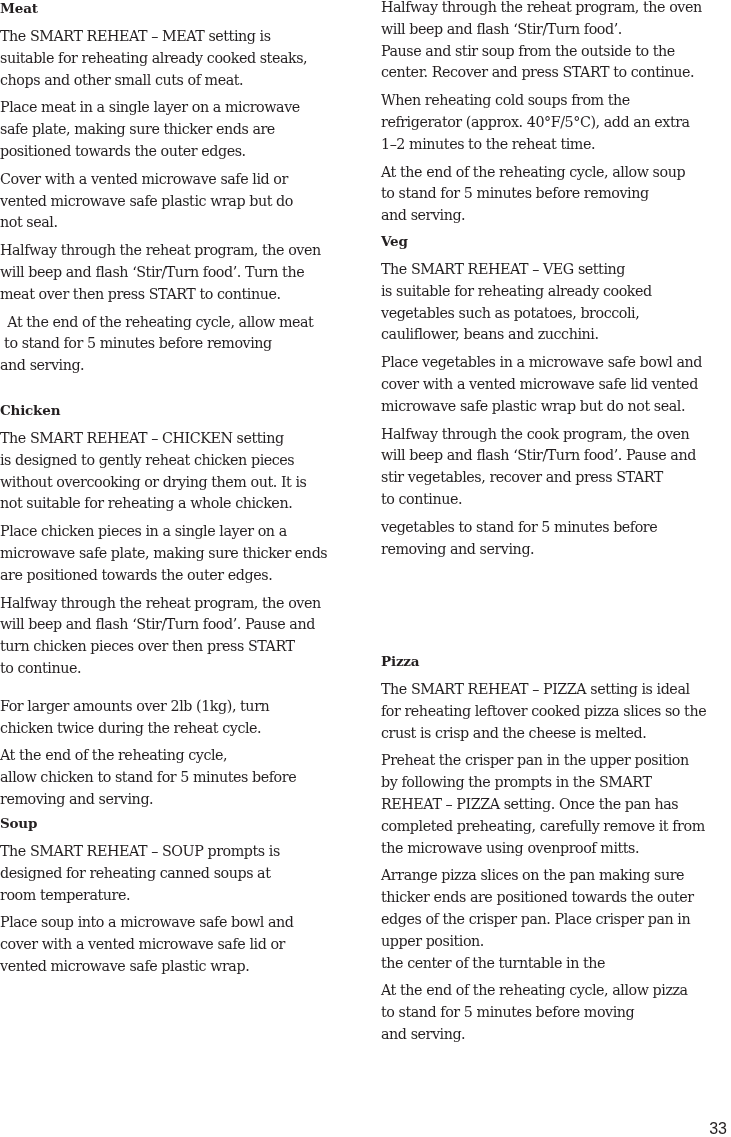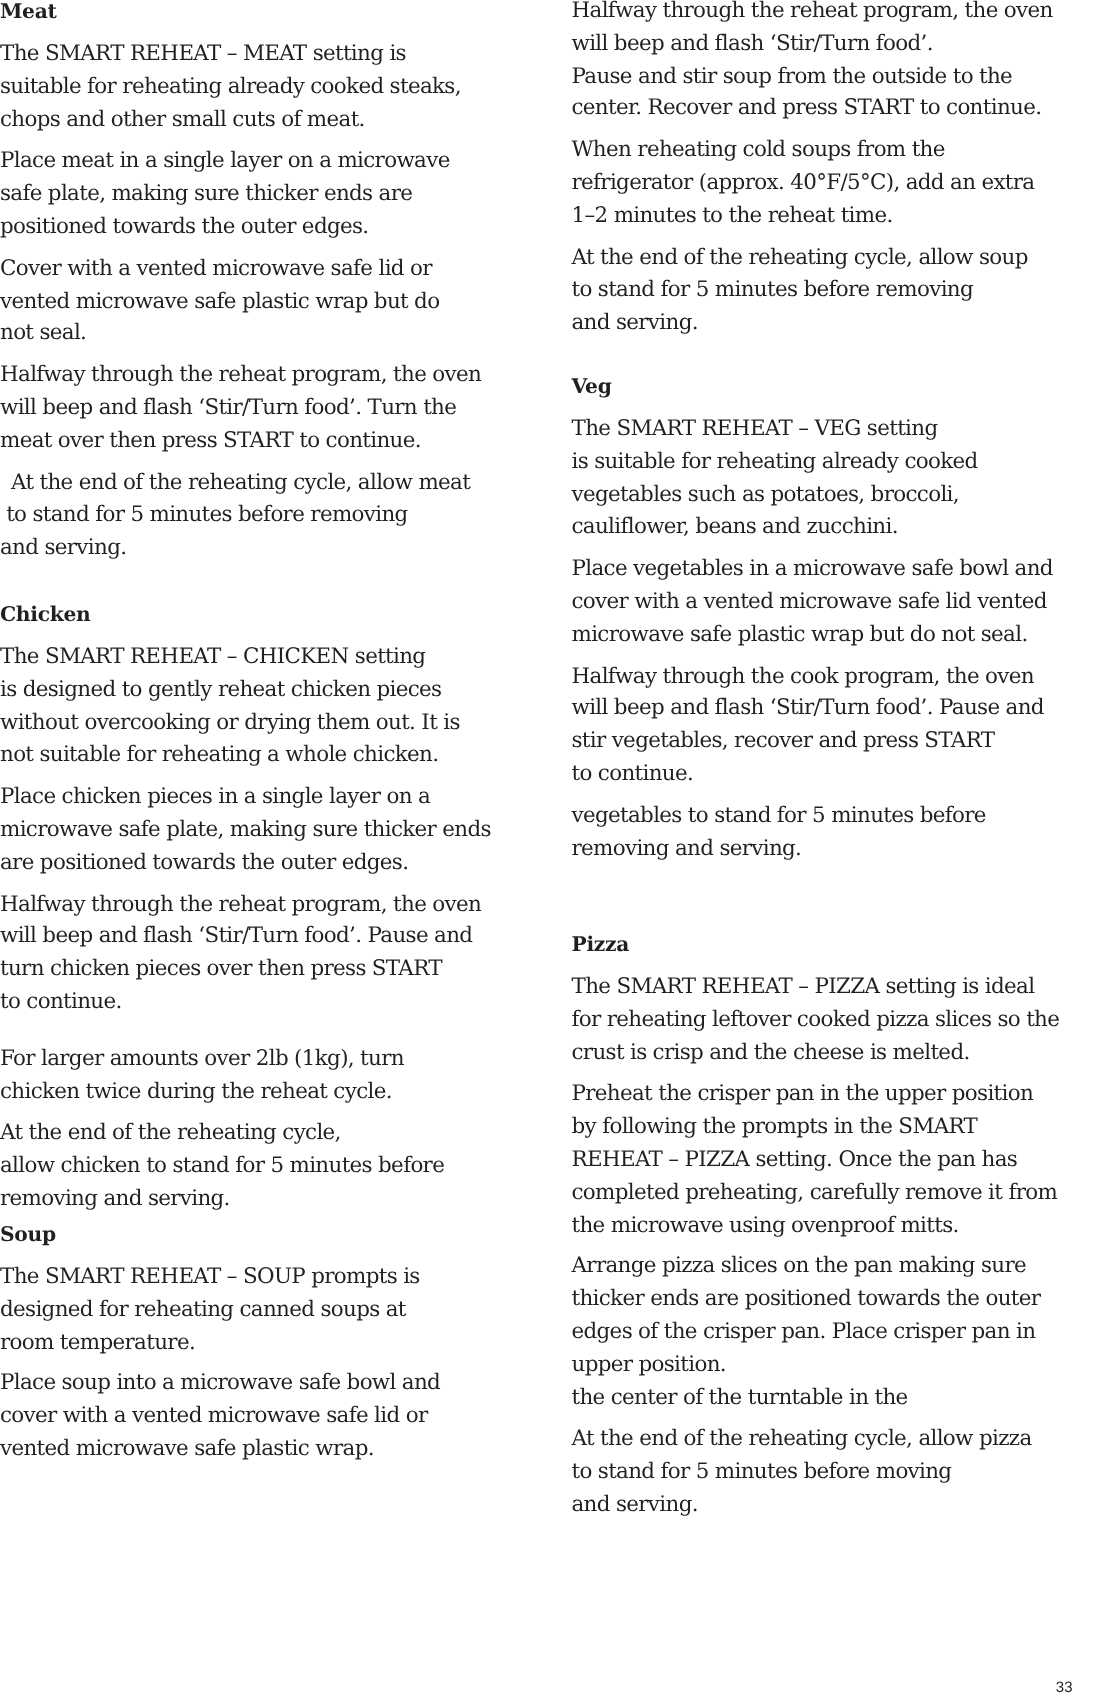--- a/index.html
+++ b/index.html
@@ -4,22 +4,22 @@
 <style>
   html, body { margin: 0; padding: 0; background: #ffffff; }
   body { width: 731px; height: 1137px; position: relative; overflow: hidden;
          font-family: "DejaVu Serif", "Liberation Serif", serif; color: #231f20; }
   .col { position: absolute; top: 0; }
   .col.left { left: 0; width: 360px; }
   .col.right { left: 381px; width: 350px; }
   .heading { font-weight: bold; font-size: 13.5px; line-height: 22px; margin: 0 0 7px 0; letter-spacing: -0.2px; }
   .para { margin: 0 0 6px 0; font-size: 14.3px; line-height: 21.8px; letter-spacing: -0.45px; white-space: nowrap; }
   .para .ln { display: block; }
-  .page-number { position: absolute; right: 16px; top: 1120px; width: 40px; text-align: right;
-                 font-family: "Liberation Sans", sans-serif; font-size: 10px; color: #231f20; }
+  .page-number { position: absolute; right: 4px; top: 1120px; width: 40px; text-align: right;
+                 font-family: "Liberation Sans", sans-serif; font-size: 16px; color: #231f20; }
 </style>
 </head>
 <body>
 
 <div class="col left">
 
   <div style="position:absolute; top:-3px; left:0;">
     <div class="heading">Meat</div>
     <div class="para">
       <span class="ln">The SMART REHEAT – MEAT setting is</span>
@@ -107,21 +107,21 @@
       <span class="ln">refrigerator (approx. 40°F/5°C), add an extra</span>
       <span class="ln">1–2 minutes to the reheat time.</span>
     </div>
     <div class="para">
       <span class="ln">At the end of the reheating cycle, allow soup</span>
       <span class="ln">to stand for 5 minutes before removing</span>
       <span class="ln">and serving.</span>
     </div>
   </div>
 
-  <div style="position:absolute; top:247px; left:0;">
+  <div style="position:absolute; top:230px; left:0;">
     <div class="heading">Veg</div>
     <div class="para">
       <span class="ln">The SMART REHEAT – VEG setting</span>
       <span class="ln">is suitable for reheating already cooked</span>
       <span class="ln">vegetables such as potatoes, broccoli,</span>
       <span class="ln">cauliflower, beans and zucchini.</span>
     </div>
     <div class="para">
       <span class="ln">Place vegetables in a microwave safe bowl and</span>
       <span class="ln">cover with a vented microwave safe lid vented</span>
@@ -132,21 +132,21 @@
       <span class="ln">will beep and flash ‘Stir/Turn food’. Pause and</span>
       <span class="ln">stir vegetables, recover and press START</span>
       <span class="ln">to continue.</span>
     </div>
     <div class="para">
       <span class="ln">vegetables to stand for 5 minutes before</span>
       <span class="ln">removing and serving.</span>
     </div>
   </div>
 
-  <div style="position:absolute; top:619px; left:0;">
+  <div style="position:absolute; top:650px; left:0;">
     <div class="heading">Pizza</div>
     <div class="para">
       <span class="ln">The SMART REHEAT – PIZZA setting is ideal</span>
       <span class="ln">for reheating leftover cooked pizza slices so the</span>
       <span class="ln">crust is crisp and the cheese is melted.</span>
     </div>
     <div class="para">
       <span class="ln">Preheat the crisper pan in the upper position</span>
       <span class="ln">by following the prompts in the SMART</span>
       <span class="ln">REHEAT – PIZZA setting. Once the pan has</span>

